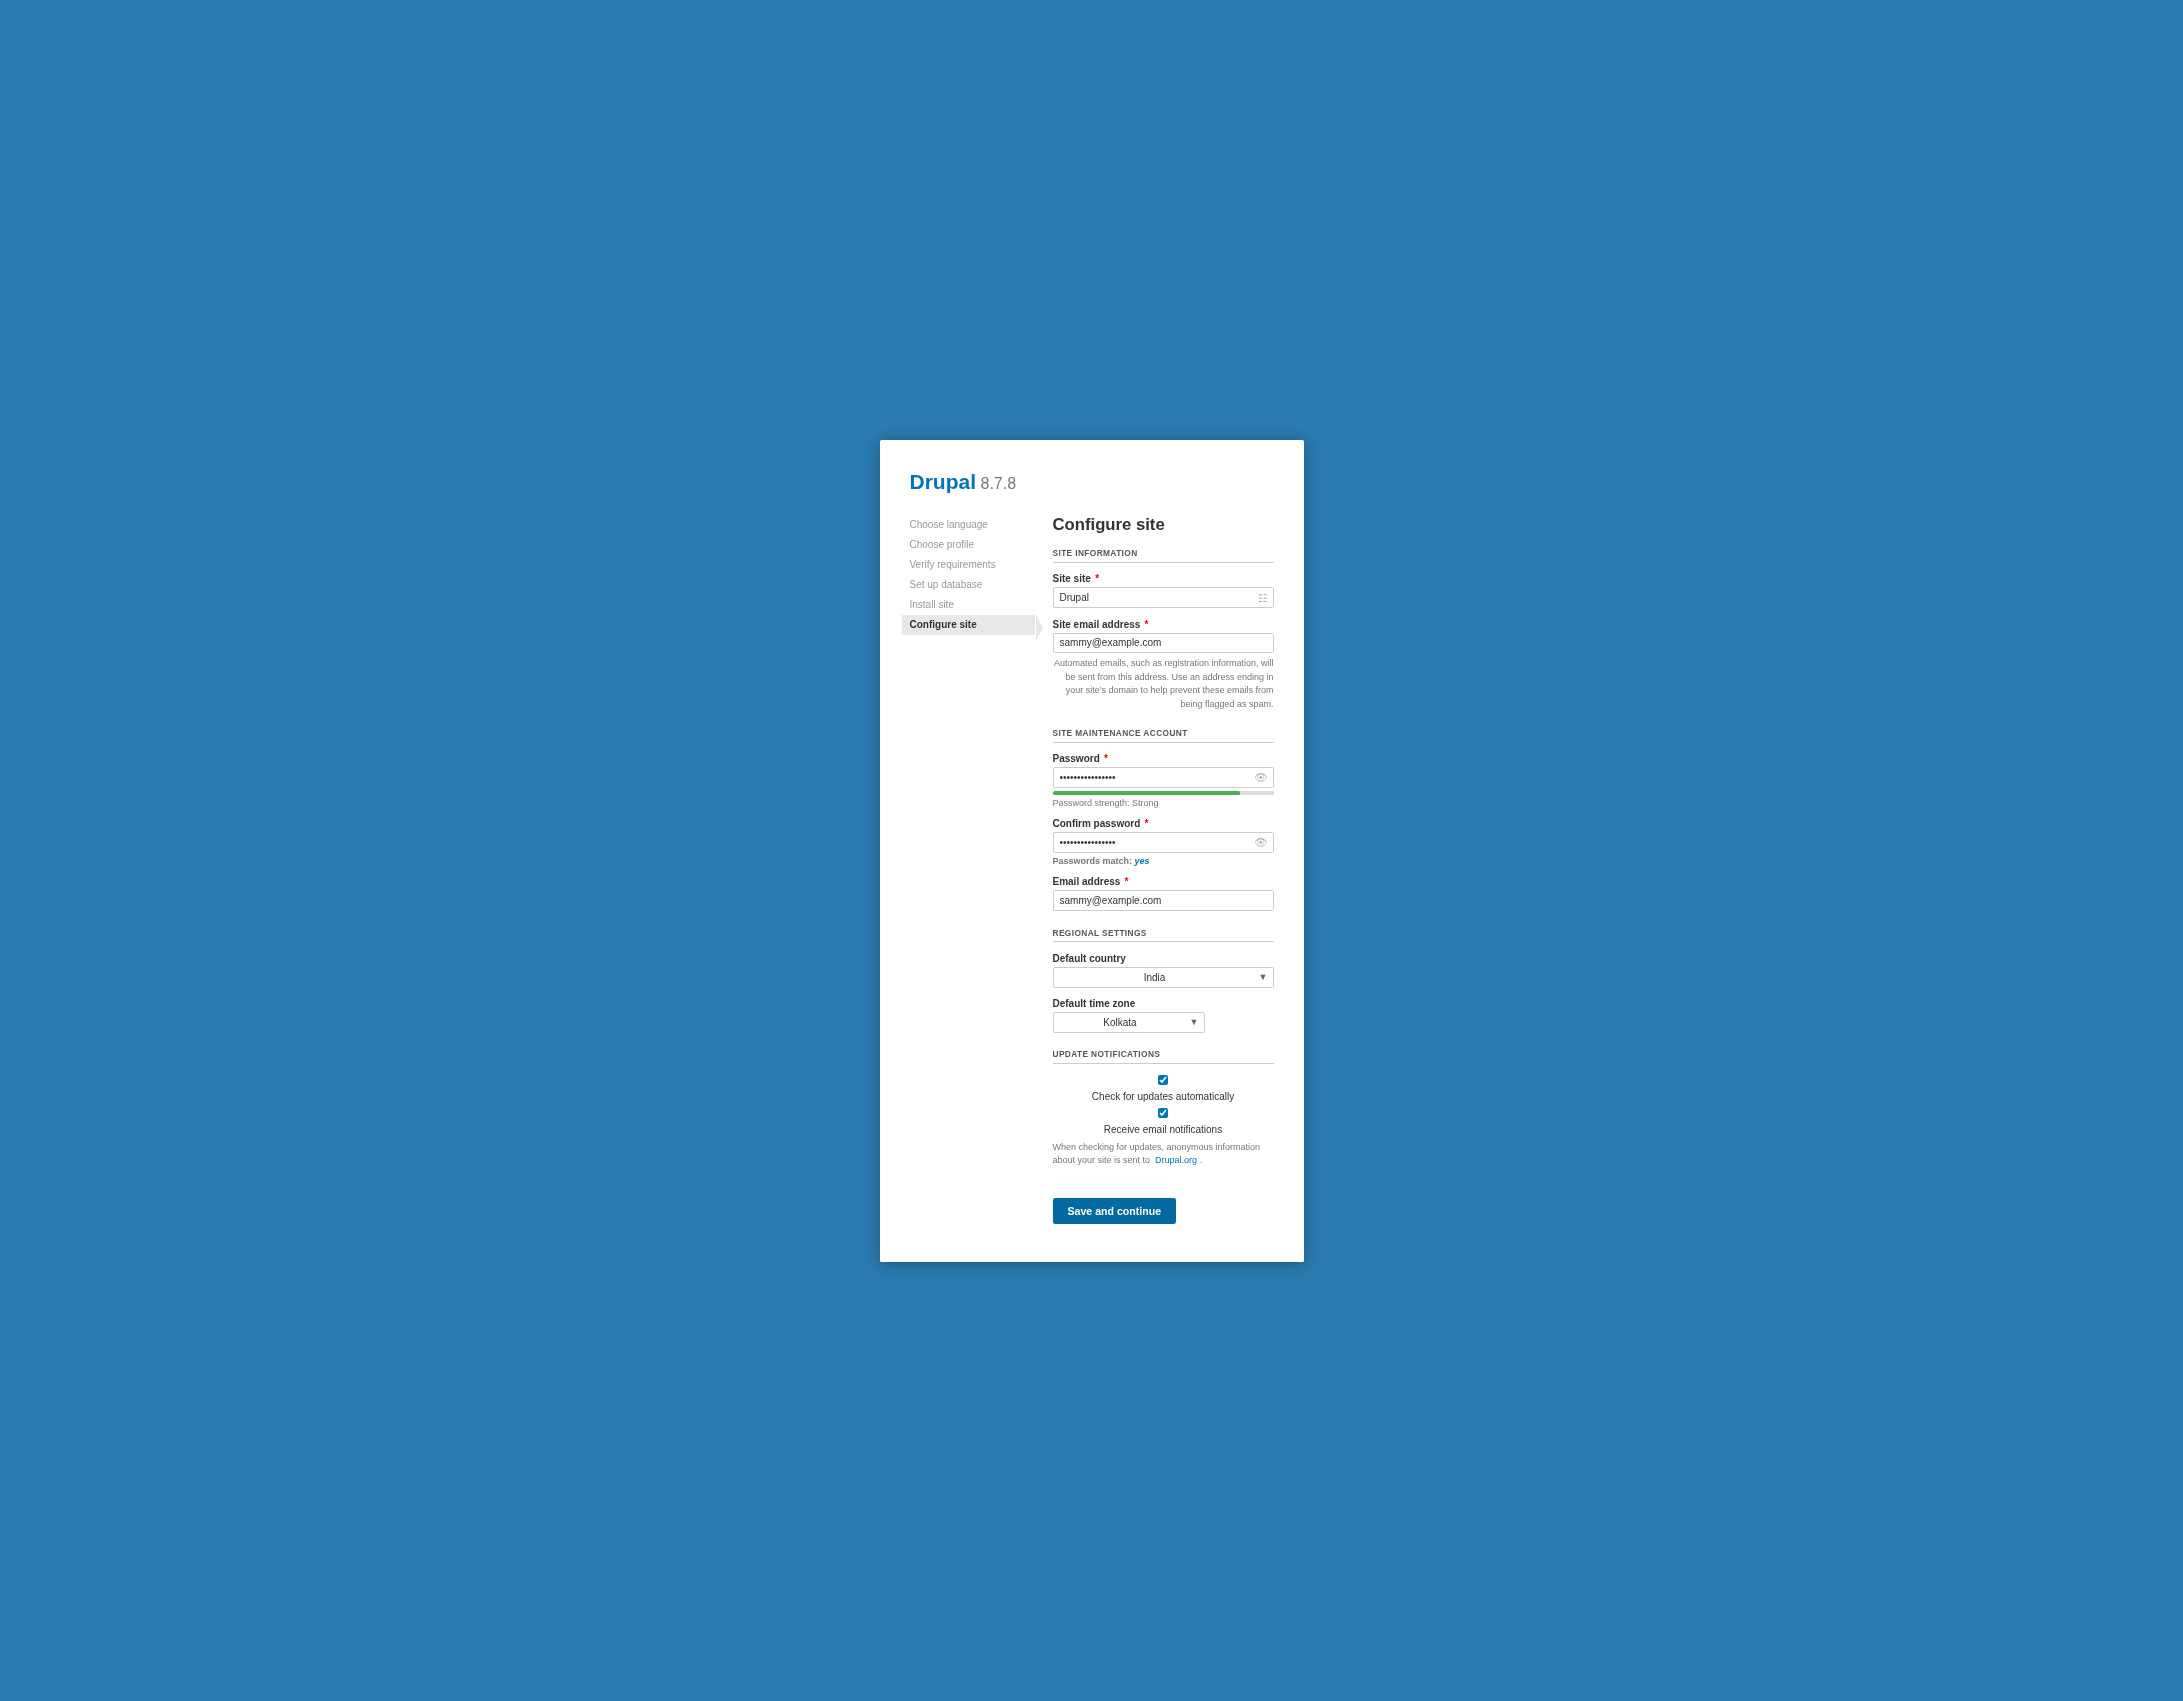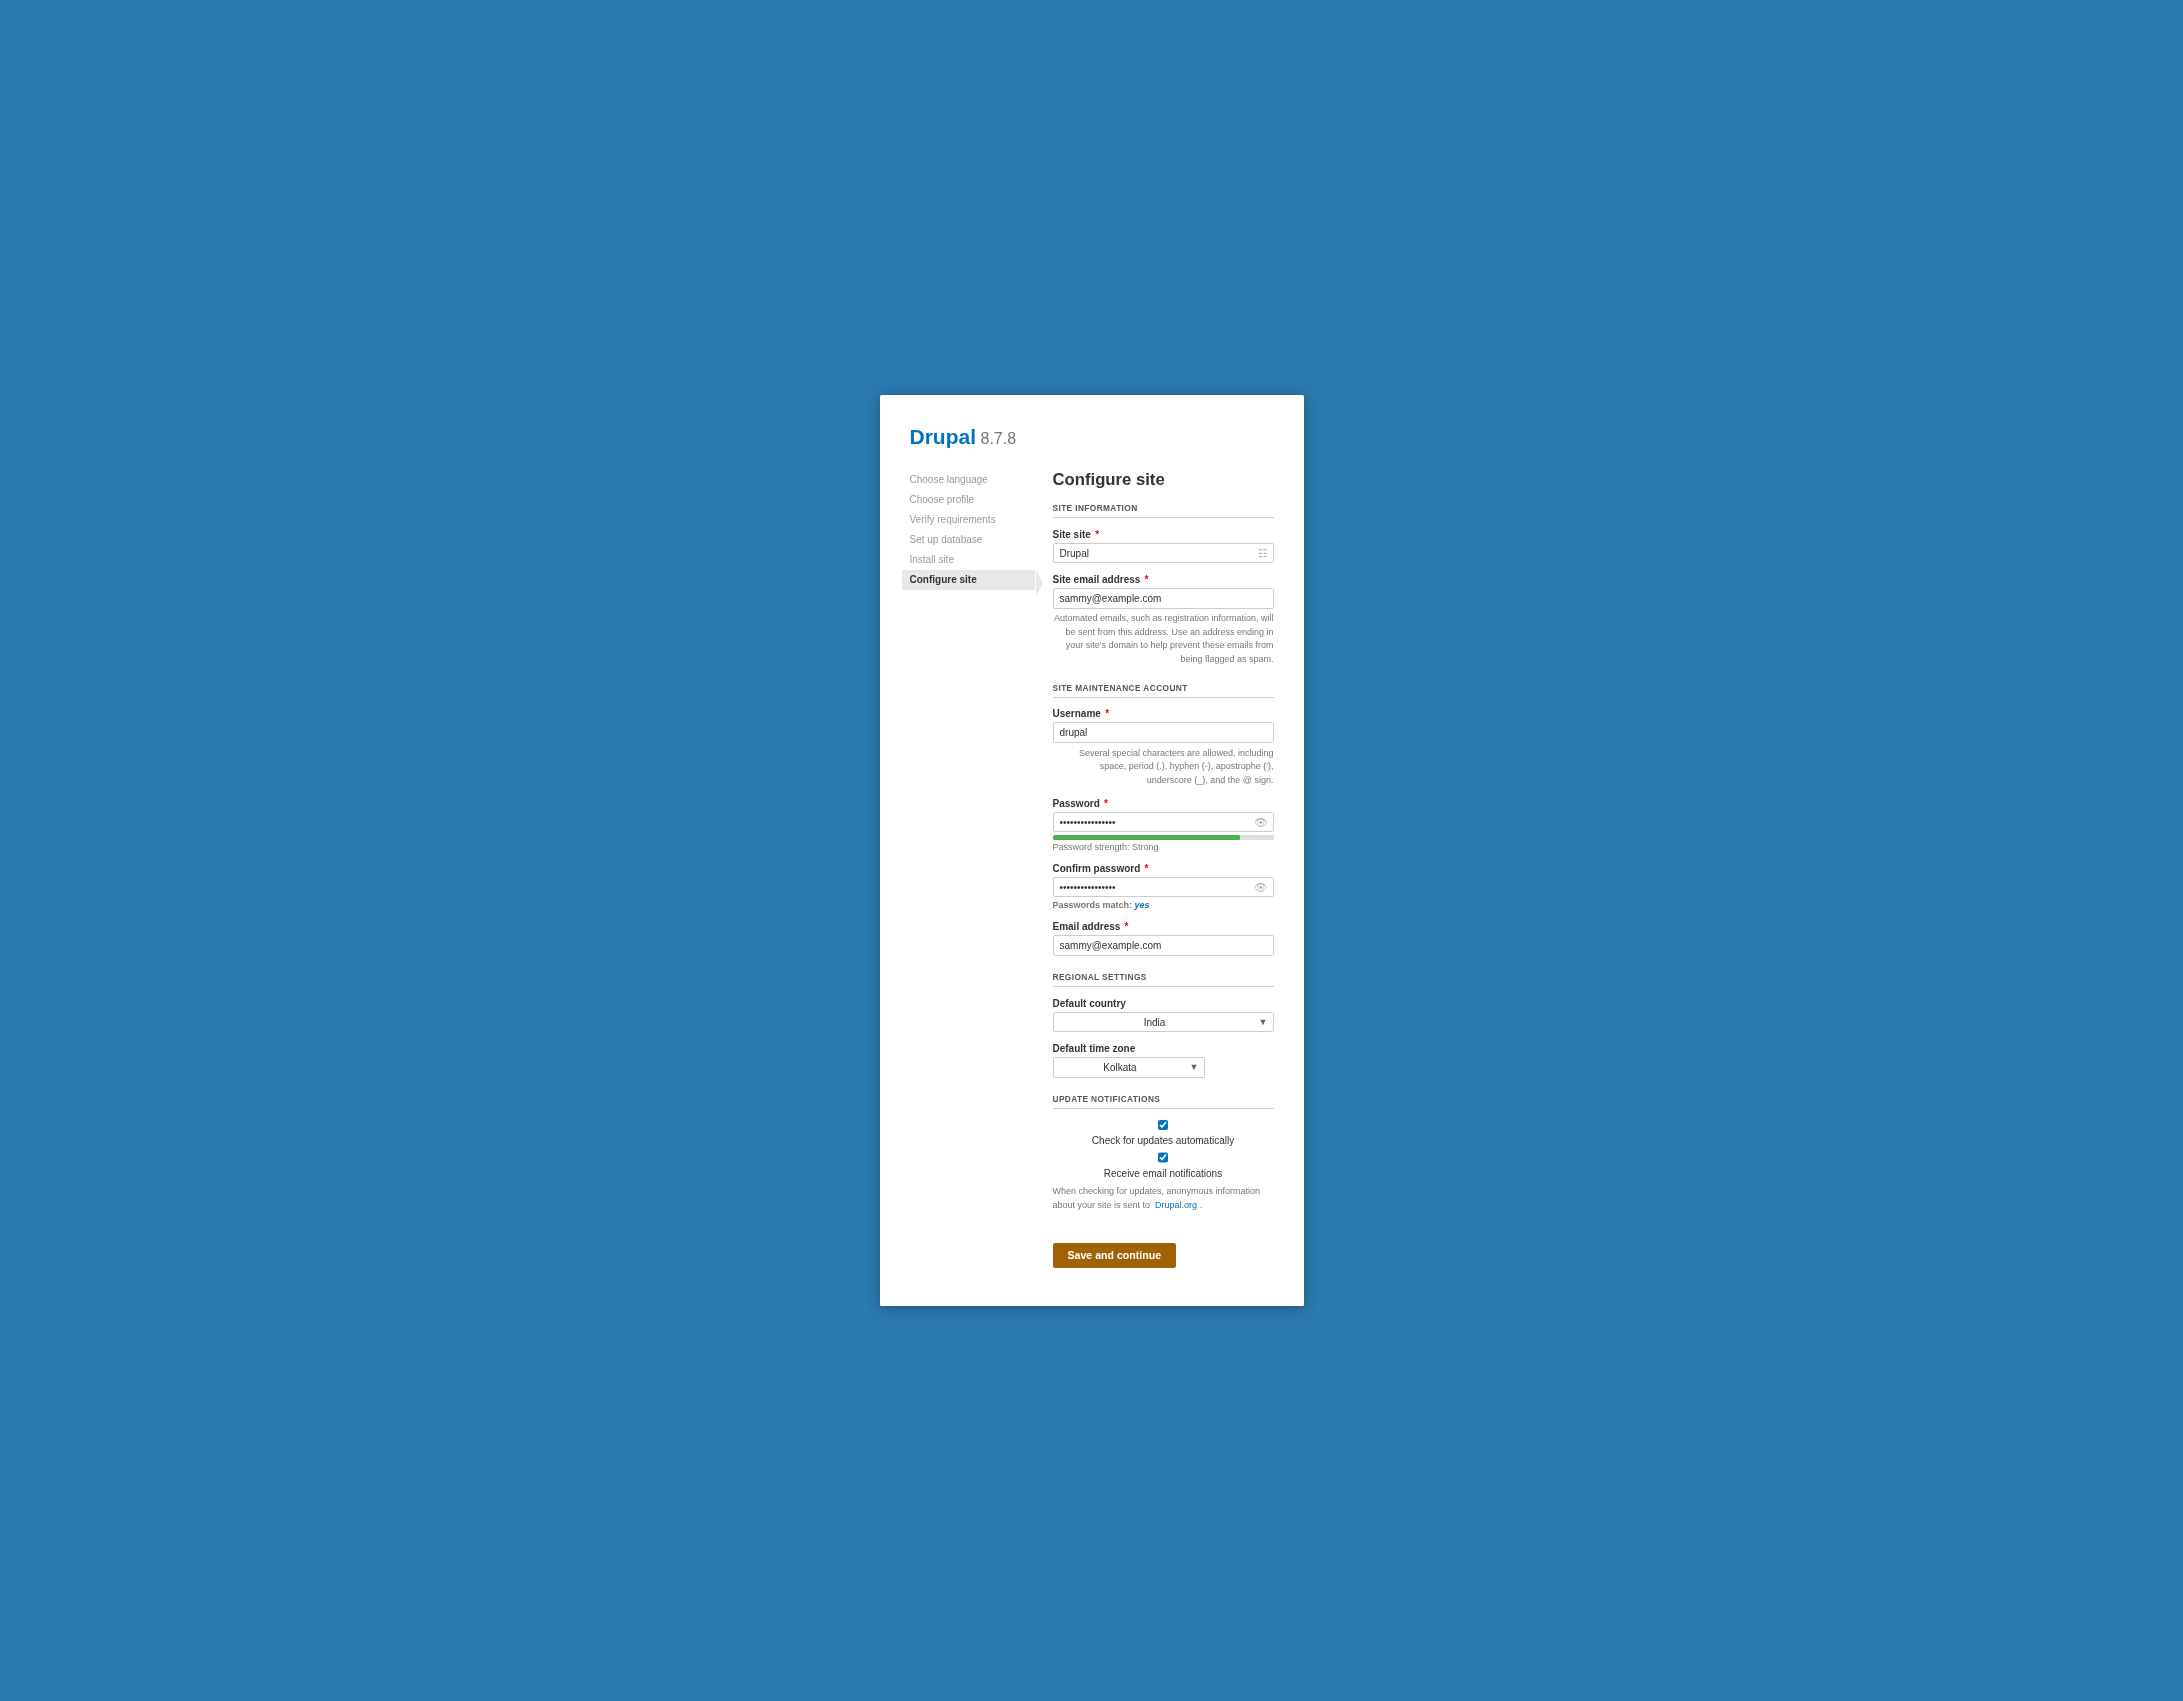--- a/index.html
+++ b/index.html
@@ -232,21 +232,21 @@
       font-size: 9px;
       color: #777;
       margin-top: 4.5px;
       line-height: 1.5;
     }
     .drupal-link {
       color: #0074bd;
       text-decoration: none;
     }
     .save-button {
-      background: #a16207;
+      background: #0369a1;
       color: #fff;
       border: none;
       padding: 6.8px 15px;
       font-size: 10.6px;
       font-weight: 600;
       border-radius: 2.3px;
       cursor: pointer;
       margin-top: 13.6px;
     }
     .section {
@@ -311,28 +311,20 @@
           </label>
           <input type="email" class="form-input" value="sammy@example.com" style="">
           <p class="form-description">Automated emails, such as registration information, will be sent from this address. Use an address ending in your site's domain to help prevent these emails from being flagged as spam.</p>
         </div>
       </div>
 
       
       <div class="section">
         <div class="section-title">SITE MAINTENANCE ACCOUNT</div>
 
-        <div class="form-group">
-          <label class="form-label">
-            <span>Username</span>
-            <span class="required-star">*</span>
-          </label>
-          <input type="text" class="form-input" value="drupal" style="">
-          <p class="form-description">Several special characters are allowed, including space, period (.), hyphen (-), apostrophe ('), underscore (_), and the @ sign.</p>
-        </div>
 
         <div class="form-group">
           <label class="form-label">
             <span>Password</span>
             <span class="required-star">*</span>
           </label>
           <div class="password-wrapper">
             <input type="password" class="form-input" value="1234567890123456" style="">
             <span class="password-toggle">👁</span>
           </div>

